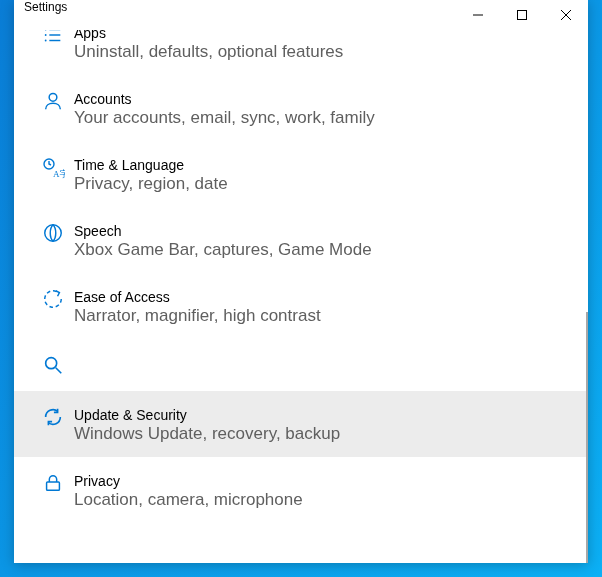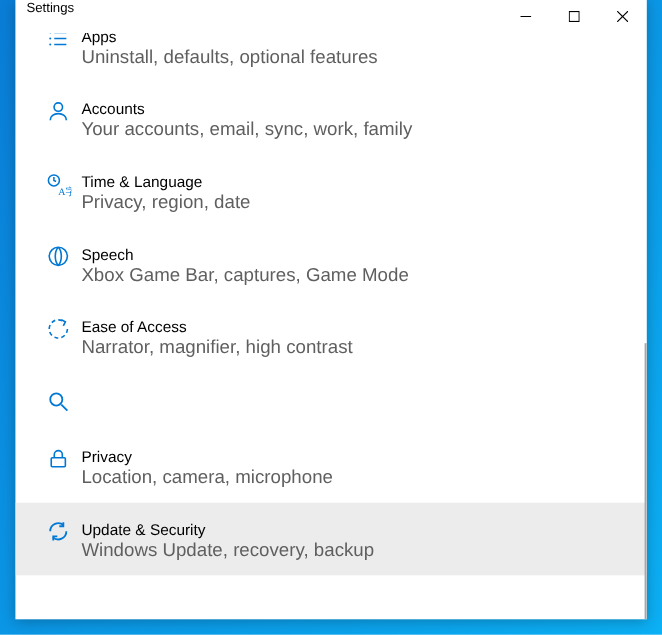--- a/index.html
+++ b/index.html
@@ -155,44 +155,44 @@
         <div class="icon">
           <svg width="22" height="22" viewBox="0 0 24 24" fill="none" stroke="#0078d4" stroke-width="1.8">
             <circle cx="10" cy="10" r="6"></circle>
             <line x1="15" y1="15" x2="21" y2="21"></line>
           </svg>
         </div>
         <div class="text">
         </div>
       </div>
 
-      <div class="item">
-        <div class="icon">
-          <svg width="22" height="22" viewBox="0 0 24 24" fill="none" stroke="#0078d4" stroke-width="1.6">
-            <rect x="5" y="11" width="14" height="9" rx="1"></rect>
-            <path d="M8 11V8a4 4 0 0 1 8 0v3"></path>
-          </svg>
-        </div>
-        <div class="text">
-          <div class="label">Privacy</div>
-          <div class="desc">Location, camera, microphone</div>
-        </div>
-      </div>
-
       <div class="item hover">
         <div class="icon">
           <svg width="22" height="22" viewBox="0 0 24 24" fill="none" stroke="#0078d4" stroke-width="1.8">
             <path d="M4 12a8 8 0 0 1 13.3-6"></path>
             <path d="M20 12a8 8 0 0 1-13.3 6"></path>
             <path d="M17 3v4h-4M7 21v-4h4" fill="none"></path>
           </svg>
         </div>
         <div class="text">
           <div class="label">Update &amp; Security</div>
           <div class="desc">Windows Update, recovery, backup</div>
         </div>
       </div>
 
+      <div class="item">
+        <div class="icon">
+          <svg width="22" height="22" viewBox="0 0 24 24" fill="none" stroke="#0078d4" stroke-width="1.6">
+            <rect x="5" y="11" width="14" height="9" rx="1"></rect>
+            <path d="M8 11V8a4 4 0 0 1 8 0v3"></path>
+          </svg>
+        </div>
+        <div class="text">
+          <div class="label">Privacy</div>
+          <div class="desc">Location, camera, microphone</div>
+        </div>
+      </div>
+
     </div>
     <div class="scrollbar"></div>
   </div>
 
 </div>
 
 </body></html>

